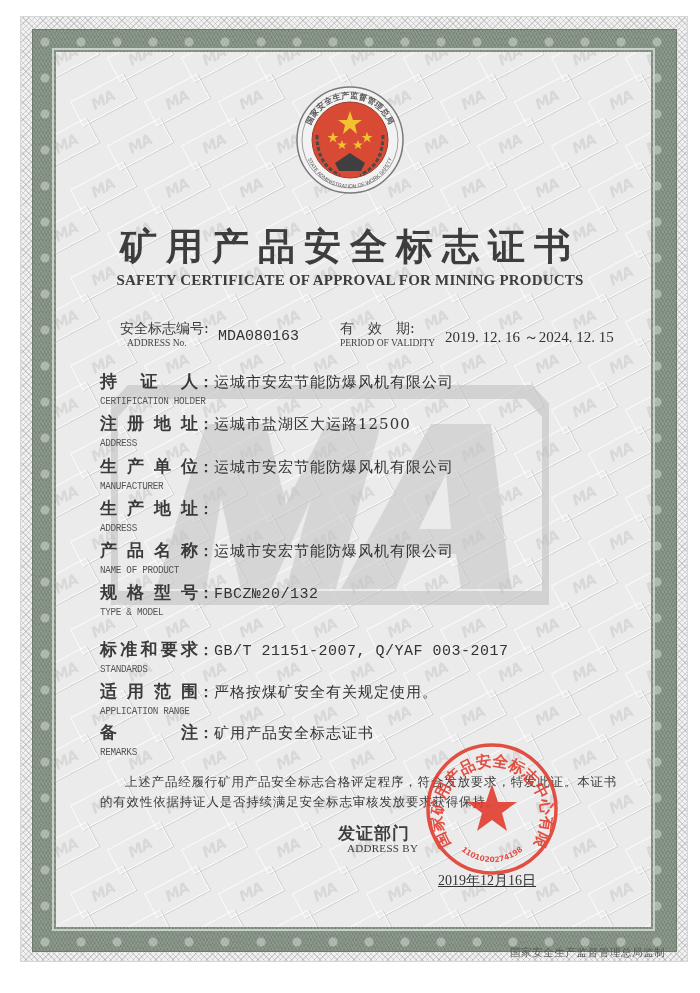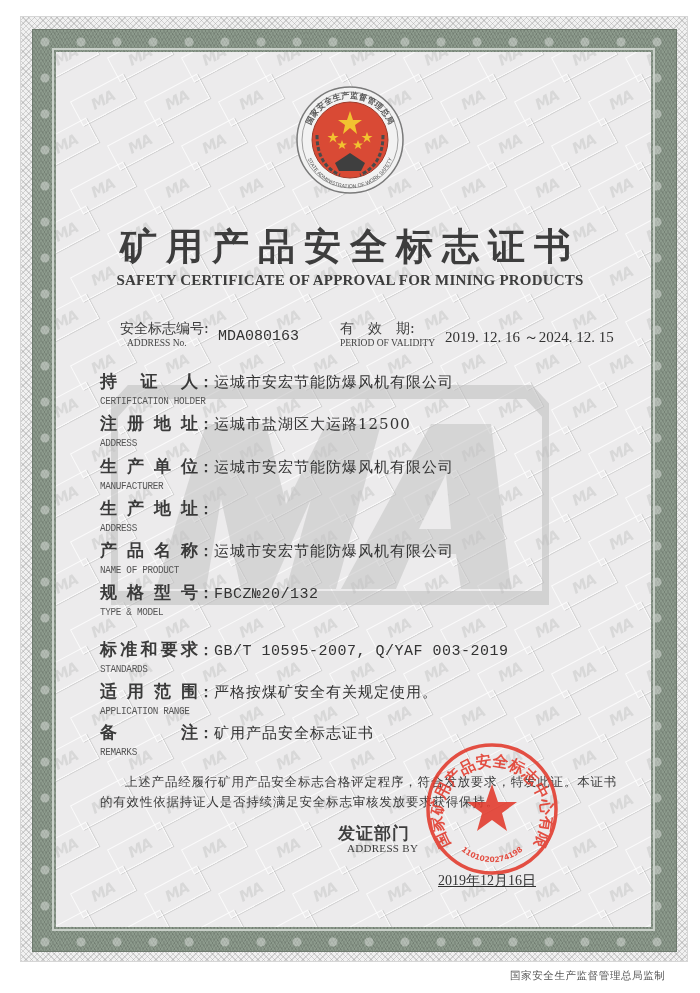--- a/index.html
+++ b/index.html
@@ -44,21 +44,21 @@
   .field .val { font:15px "DejaVu Serif", serif; color:#333; white-space:nowrap; letter-spacing:1px; }
   .field .val.mono { font:15px "Liberation Mono", monospace; letter-spacing:0.5px; }
   .field .en { font:11px "Liberation Mono", monospace; color:#555; letter-spacing:-0.4px;
                margin-top:2px; display:block; transform:scaleX(0.85); transform-origin:left; }
   .stmt { position:absolute; left:100px; top:772px; width:520px; font:12.5px "DejaVu Serif", serif;
           color:#3a3a3a; line-height:20px; text-indent:25px; letter-spacing:0.8px; }
   .issued-cn { position:absolute; left:338px; top:822px; font:bold 17px "DejaVu Serif", serif; color:#3d3d3d; letter-spacing:1px; }
   .issued-en { position:absolute; left:347px; top:842px; font:11px "Liberation Serif", serif; color:#3d3d3d; letter-spacing:0.3px; }
   .issue-date { position:absolute; left:438px; top:872px; font:14px "Liberation Serif", serif; color:#333;text-decoration:underline; }
   .seal { position:absolute; left:425px; top:742px; width:134px; height:134px; opacity:0.88; }
-  .footer { position:absolute; left:510px; top:969px; font:10.5px "DejaVu Sans", sans-serif; color:#555; letter-spacing:0.6px; }
+  .footer { position:absolute; left:510px; top:946px; font:10.5px "DejaVu Sans", sans-serif; color:#555; letter-spacing:0.6px; }
 </style>
 </head>
 <body>
 
 <div class="lace"></div>
 <div class="band"></div>
 <div class="band-inner-line"></div>
 
 <div class="panel">
   <div id="wm-layer">
@@ -371,21 +371,21 @@
     <div class="field" style="top: 638px;">
       <div class="row">
         <span class="lbl">
           <span>标</span>
           <span>准</span>
           <span>和</span>
           <span>要</span>
           <span>求</span>
         </span>
         <span class="colon">：</span>
-        <span class="val mono">GB/T 10595-2007, Q/YAF 003-2019</span>
+        <span class="val mono">GB/T 21151-2007, Q/YAF 003-2017</span>
       </div>
       <span class="en">STANDARDS</span>
     </div>
     <div class="field" style="top: 680px;">
       <div class="row">
         <span class="lbl">
           <span>适</span>
           <span>用</span>
           <span>范</span>
           <span>围</span>

